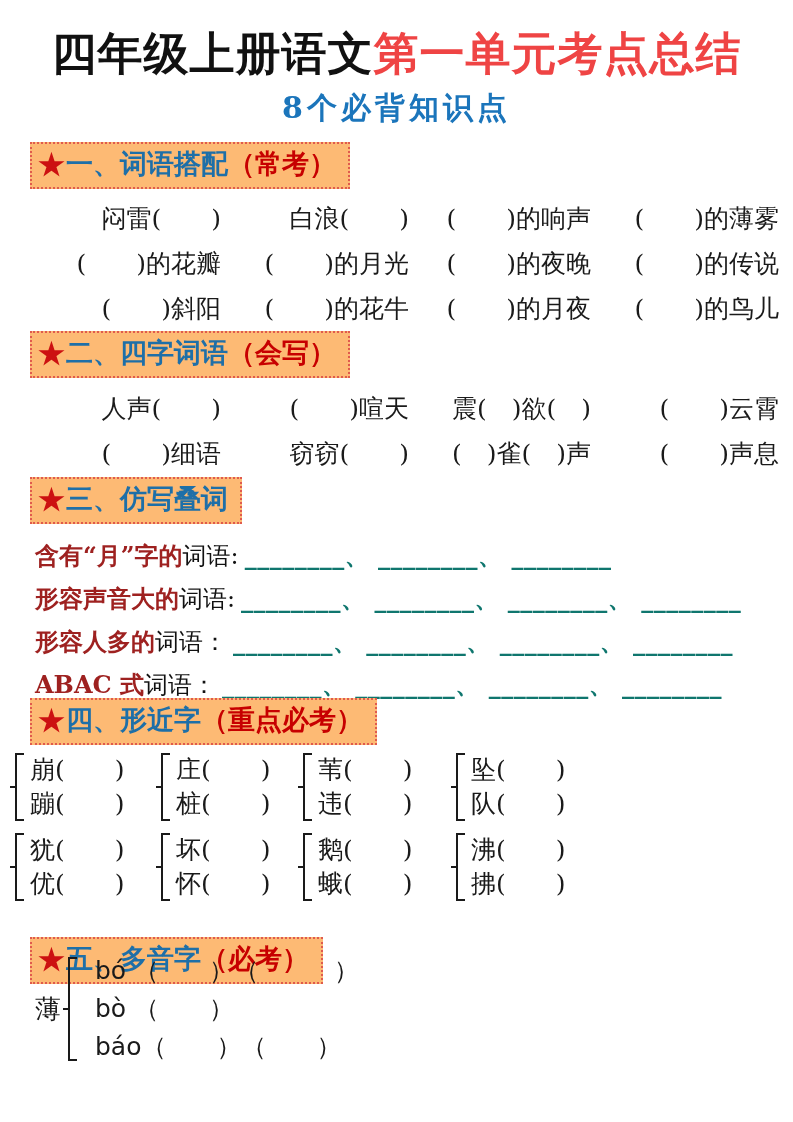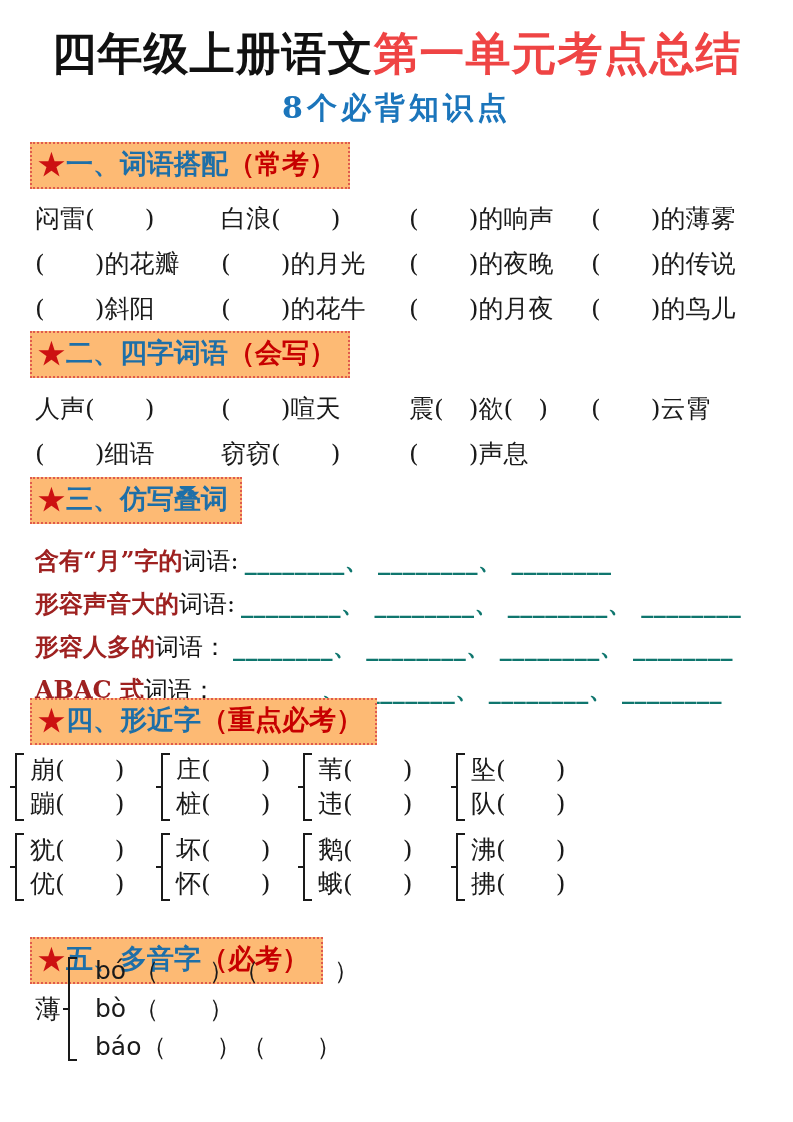--- a/index.html
+++ b/index.html
@@ -19,24 +19,24 @@
     padding:3px 12px 5px 6px;font-size:27px;font-weight:700;line-height:34px;
     background:#fdba74;white-space:nowrap;}
   .star{color:#cc1111;font-size:30px;margin-right:1px;vertical-align:-2px;}
   .sec-title{color:#1e6fa8;}
   .sec-note{color:#c70000;}
   #h1{top:142px;} #h2{top:331px;} #h3{top:477px;} #h4{top:698px;} #h5{top:937px;}
   
   .rows{position:absolute;left:35px;right:14px;font-size:25px;}
   #rows1{top:196px;} #rows2{top:386px;}
   .wrow{display:grid;grid-template-columns:186px 188px 182px auto;height:45px;align-items:center;}
-  .wcell{white-space:nowrap;}
+  .wcell{white-space:nowrap;text-align:right;}
   
   .lines{position:absolute;left:35px;top:534px;font-size:24px;}
-  .fline{height:43px;display:flex;align-items:flex-end;white-space:nowrap;}
+  .fline{height:43px;display:flex;align-items:center;white-space:nowrap;}
   .lead{color:#9e2120;font-weight:700;}
   .label{color:#111111;}
   .blanks{color:#0f766e;font-weight:600;margin-left:6px;letter-spacing:0.5px;}
   
   .pairs{position:absolute;left:10px;top:752px;right:10px;
     display:grid;grid-template-columns:146px 142px 153px auto;row-gap:10px;}
   .pair{display:flex;align-items:center;}
   .brace{flex:none;margin-right:5px;}
   .pair-lines{font-size:25px;line-height:34px;white-space:nowrap;}
   
@@ -87,20 +87,21 @@
   <div class="rows" id="rows2">
     <div class="wrow">
       <span class="wcell">人声(　　)</span>
       <span class="wcell">(　　)喧天</span>
       <span class="wcell">震(　)欲(　)</span>
       <span class="wcell">(　　)云霄</span>
     </div>
     <div class="wrow">
       <span class="wcell">(　　)细语</span>
       <span class="wcell">窃窃(　　)</span>
+      <span class="wcell">(　)雀(　)声</span>
       <span class="wcell">(　　)声息</span>
     </div>
   </div>
 
   <div class="sec-header" id="h3">
     <span class="star">★</span><span class="sec-title">三、仿写叠词</span><span class="sec-note"></span>
   </div>
 
   <div class="lines">
     <div class="fline">

